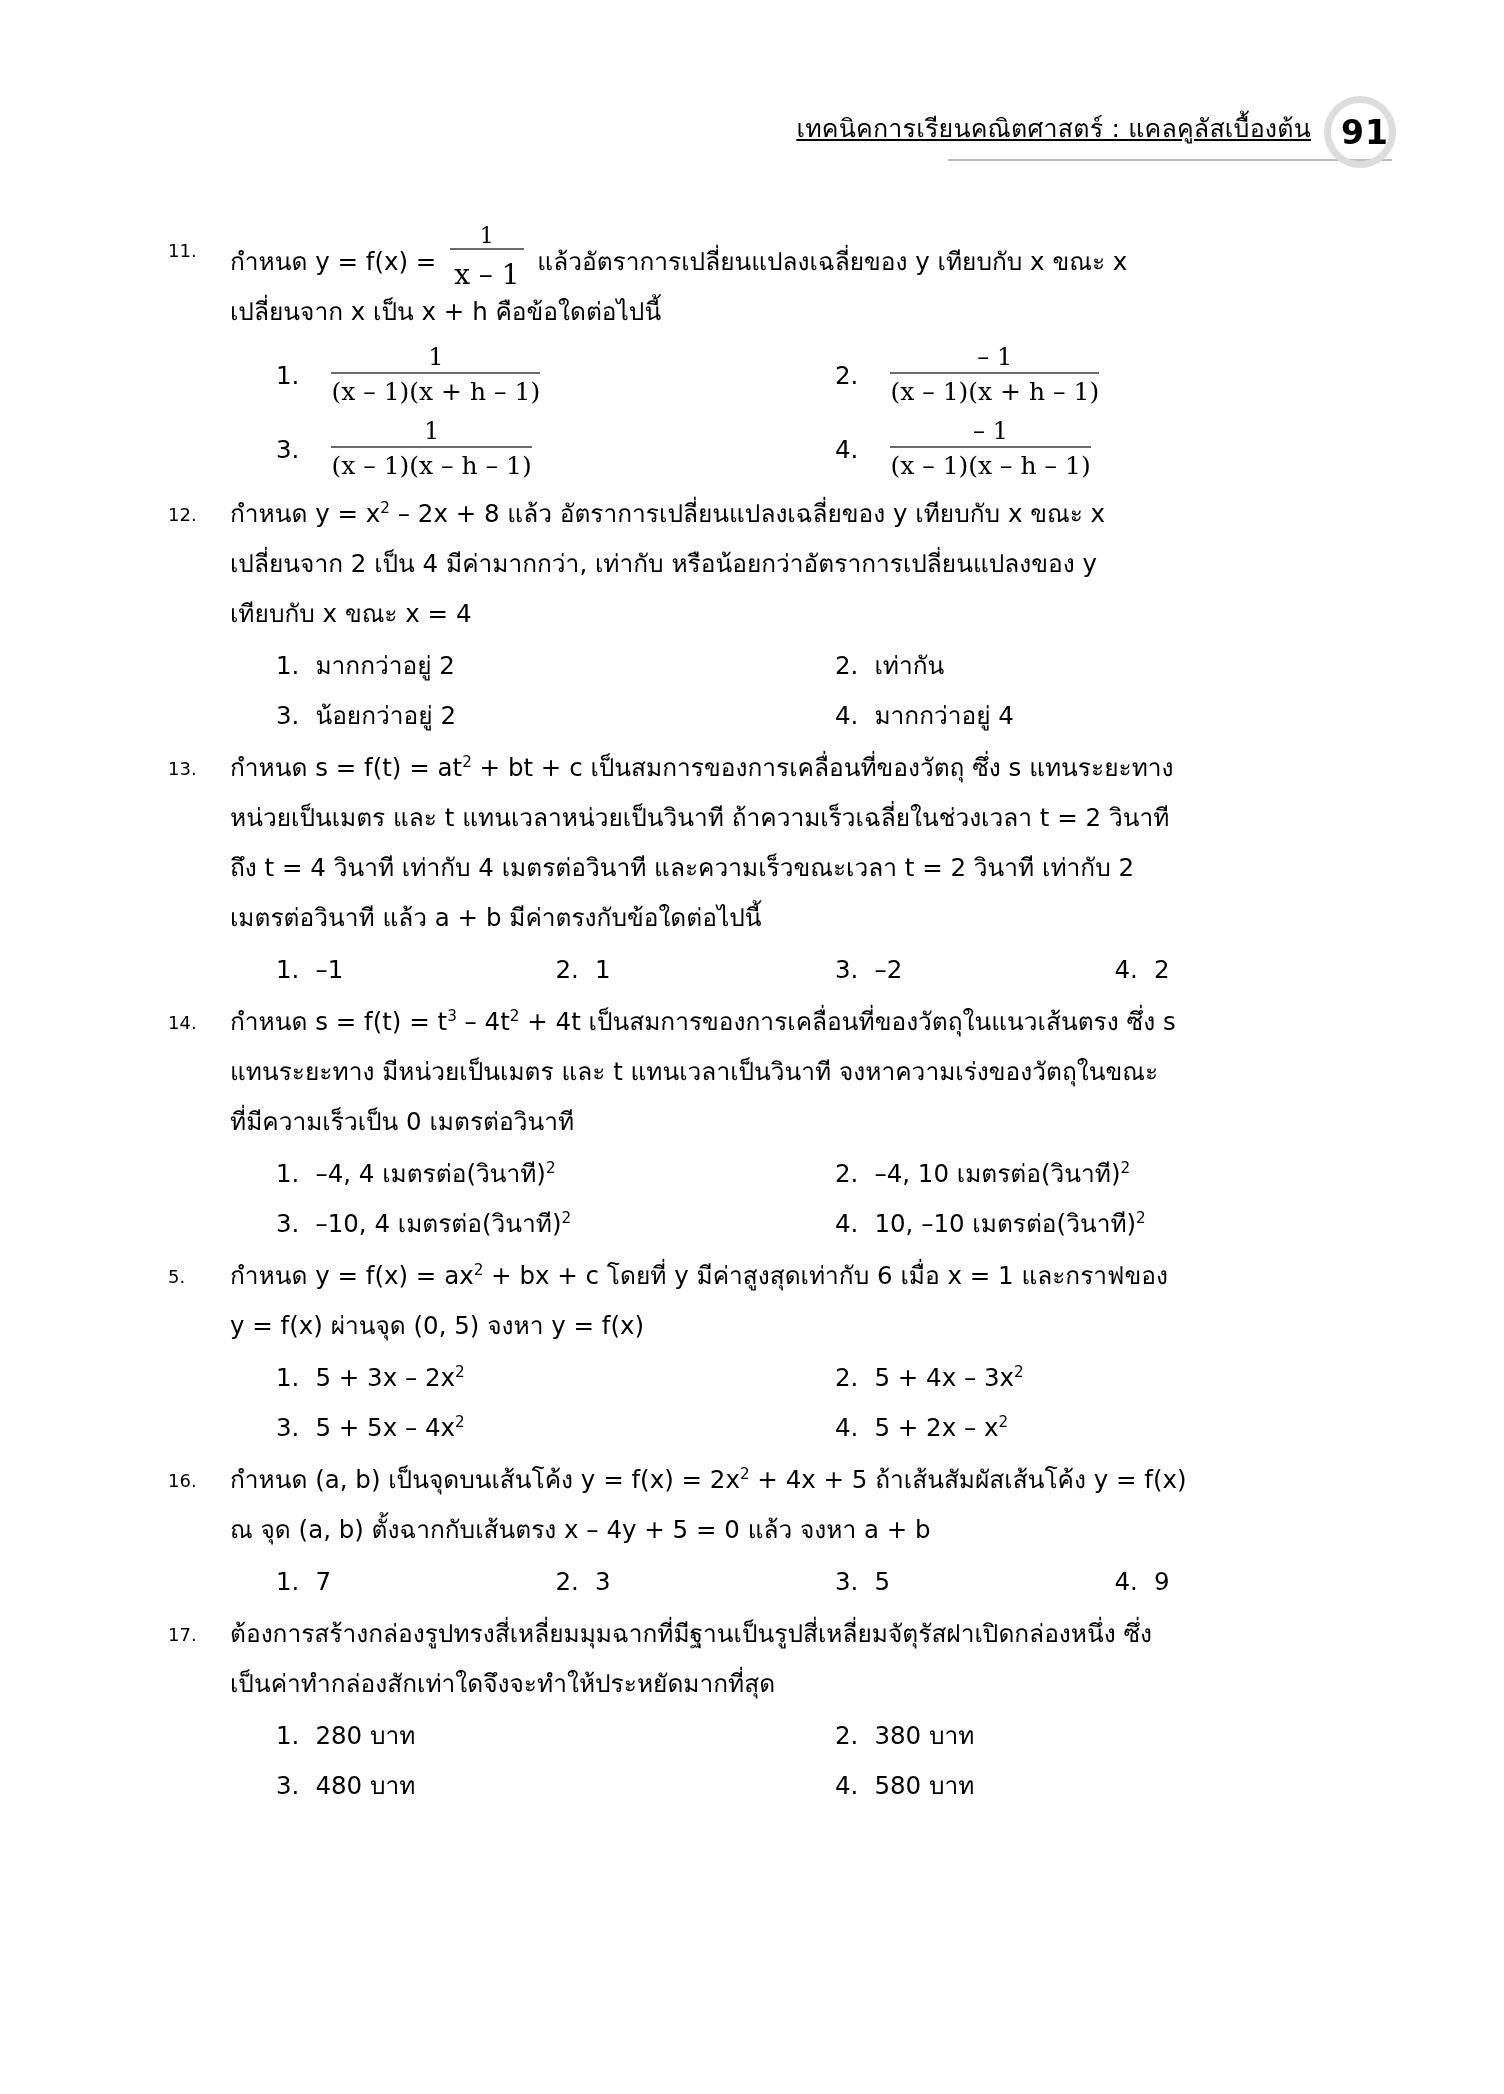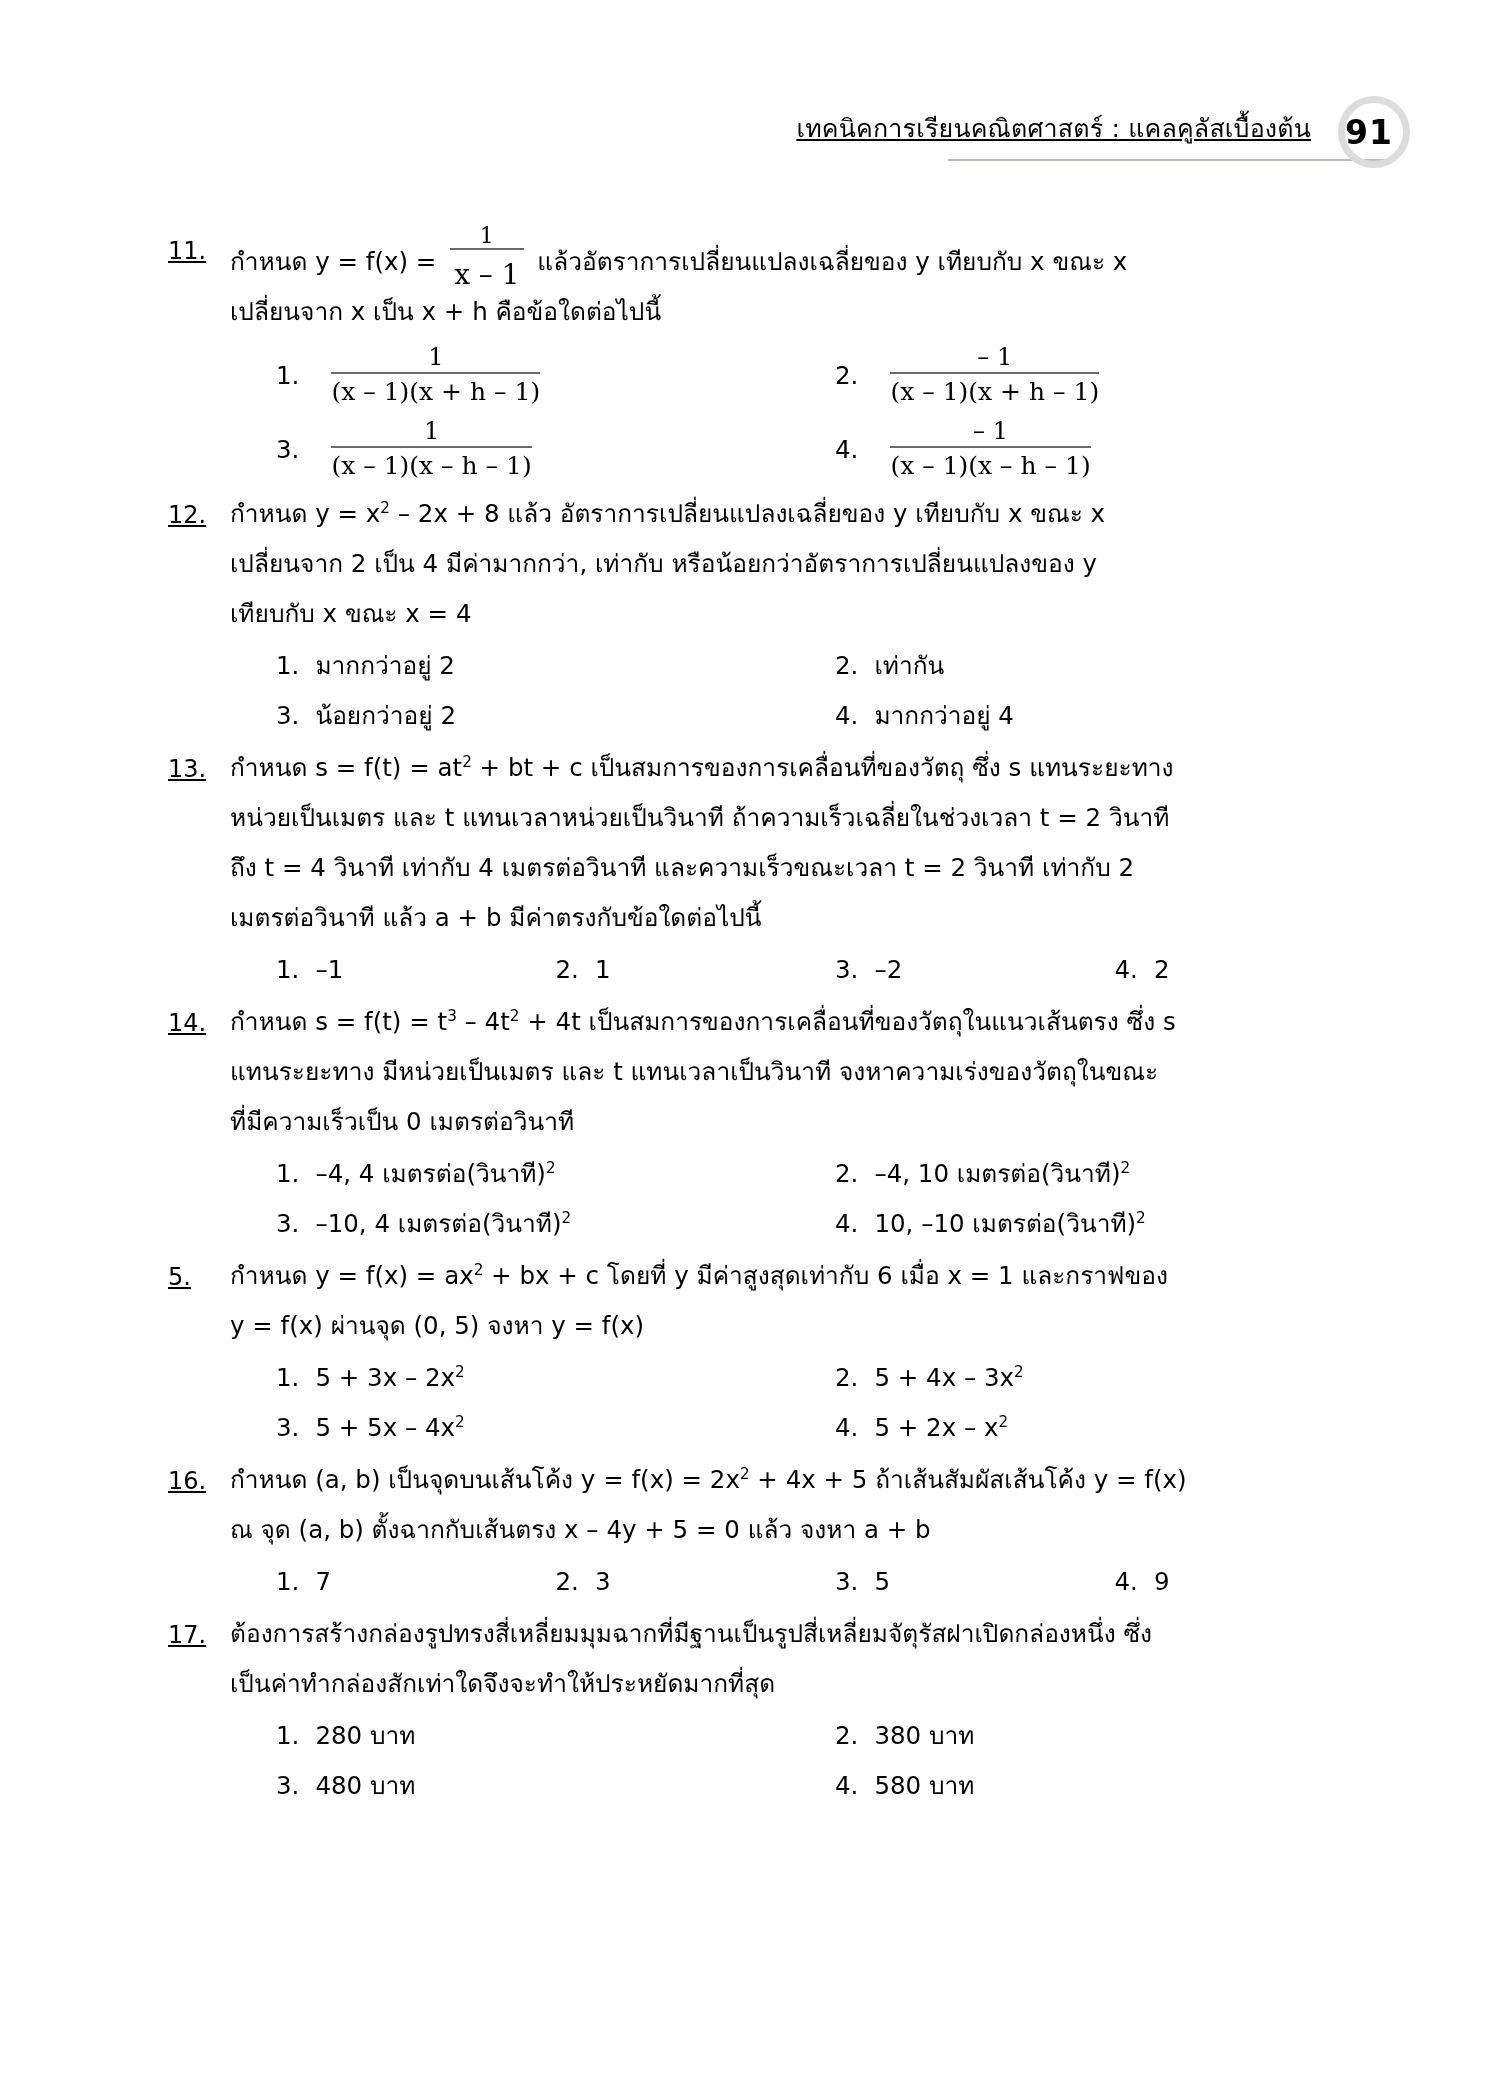--- a/index.html
+++ b/index.html
@@ -38,30 +38,30 @@
   .header-rule {
     position: absolute;
     left: 948px;
     right: 112px;
     top: 63px;
     height: 2px;
     background: #b9bcc0;
   }
   .page-badge {
     position: absolute;
-    right: 94px;
+    right: 108px;
     top: 0px;
     width: 72px;
     height: 72px;
     border-radius: 50%;
     border: 7px solid #dcdcdc;
     box-sizing: border-box;
     display: flex;
     align-items: center;
-    justify-content: flex-start;
+    justify-content: flex-end;
     background: transparent;
   }
   .page-badge span {
     font-size: 33px;
     font-weight: bold;
     letter-spacing: 1px;
     line-height: 1;
     color: #000;
   }
 
@@ -74,24 +74,23 @@
   }
 
   .q-block {
     display: flex;
     align-items: flex-start;
     margin-bottom: 2px;
   }
   .q-num {
     width: 62px;
     flex: 0 0 62px;
-    font-size: 24px;
+    font-size: 18px;
     line-height: 50px;
     padding-top: 1px;
-    text-decoration: underline;
   }
   .q-body {
     flex: 1 1 auto;
     min-width: 0;
   }
   .q-line {
     font-size: 24.5px;
     line-height: 50px;
     white-space: nowrap;
   }

